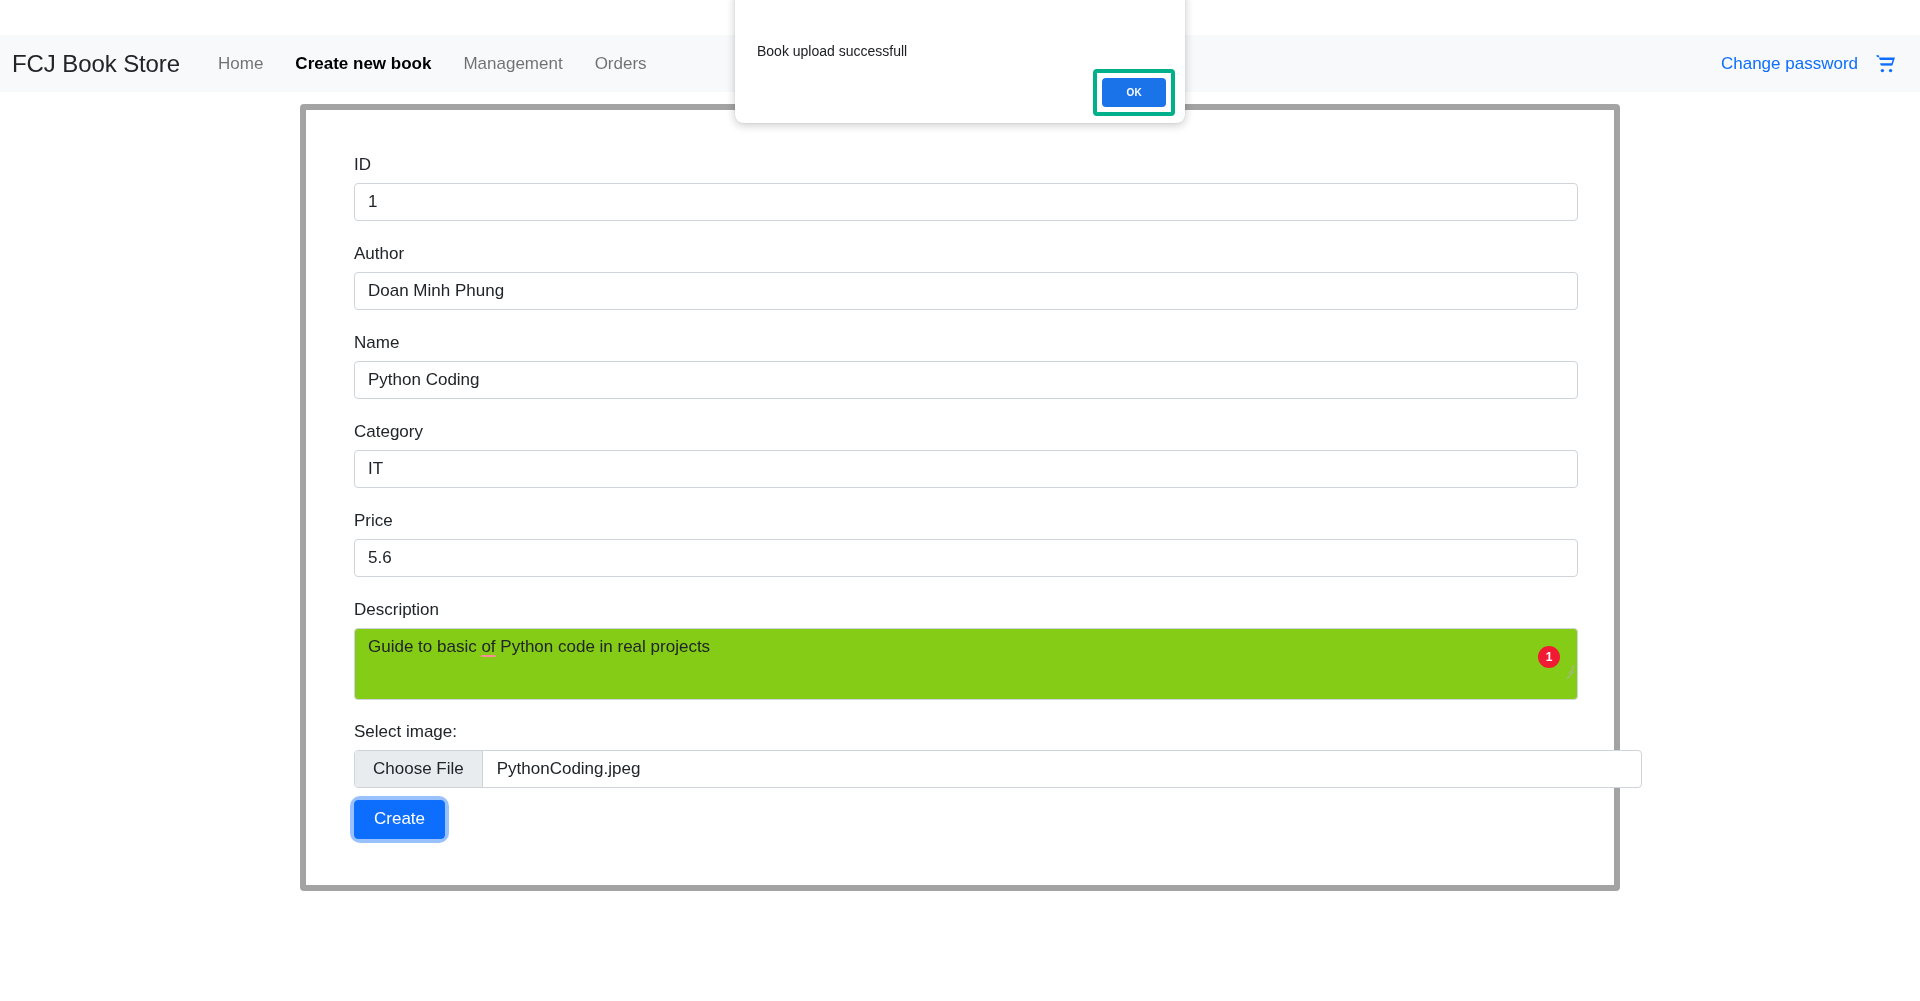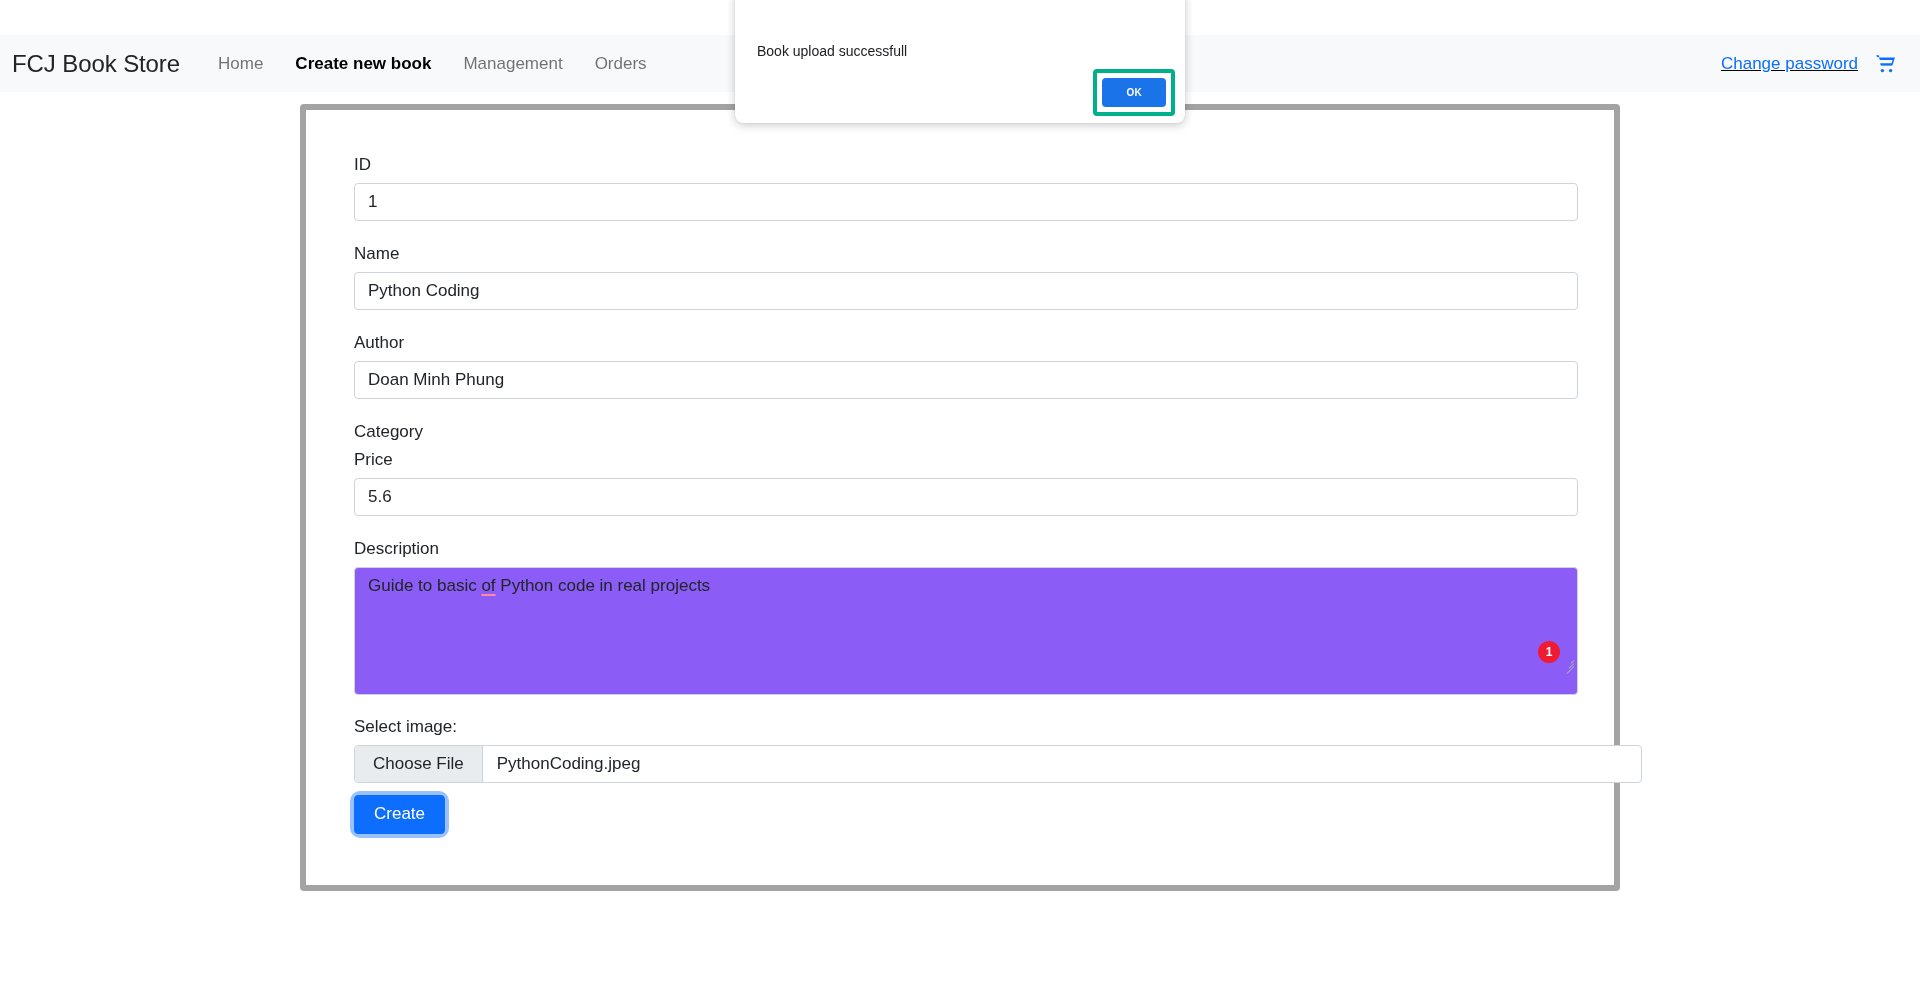--- a/index.html
+++ b/index.html
@@ -45,21 +45,20 @@
   .nav-link.active {
     color: #000000;
     font-weight: bold;
   }
   .nav-right {
     margin-left: auto;
     display: flex;
     align-items: center;
     gap: 14px;
     padding-right: 8px;
-    text-decoration: underline;
   }
   .change-pass {
     font-size: 17px;
     color: #0d6efd;
     text-decoration: none;
     cursor: pointer;
     white-space: nowrap;
   }
   .cart-icon {
     width: 26px; height: 26px;
@@ -104,28 +103,28 @@
     font-size: 17px;
     font-family: "Liberation Sans", sans-serif;
     color: #212529;
     background: #ffffff;
     outline: none;
     margin-bottom: 23px;
   }
   .f-textarea {
     display: block;
     width: 1224px;
-    height: 128px;
+    height: 72px;
     border: 1px solid #ced4da;
     border-radius: 4px;
     padding: 7px 13px;
     font-size: 17px;
     font-family: "Liberation Sans", sans-serif;
     color: #212529;
-    background: #8b5cf6;
+    background: #84cc16;
     outline: none;
     resize: none;
     line-height: 22px;
     margin-bottom: 22px;
     white-space: pre-wrap;
   }
   .ta-wrap { position: relative; }
   .spell {
     text-decoration: underline;
     text-decoration-color: #ff8a9a;
@@ -292,31 +291,32 @@
 
 <div class="card">
   <div class="form">
 
     <div class="field">
       <label class="f-label">ID</label>
       <input class="f-input" type="text" value="1" style="">
     </div>
 
     <div class="field">
+      <label class="f-label">Author</label>
+      <input class="f-input" type="text" value="Doan Minh Phung" style="">
+    </div>
+
+    <div class="field">
       <label class="f-label">Name</label>
       <input class="f-input" type="text" value="Python Coding" style="">
     </div>
 
     <div class="field">
-      <label class="f-label">Author</label>
-      <input class="f-input" type="text" value="Doan Minh Phung" style="">
-    </div>
-
-    <div class="field">
       <label class="f-label">Category</label>
+      <input class="f-input" type="text" value="IT" style="">
     </div>
 
     <div class="field">
       <label class="f-label">Price</label>
       <input class="f-input" type="text" value="5.6" style="">
     </div>
 
     <div class="field ta-wrap">
       <label class="f-label">Description</label>
       <div class="f-textarea"><span>Guide to basic </span><span class="spell">of</span><span> Python code in real projects</span></div>

